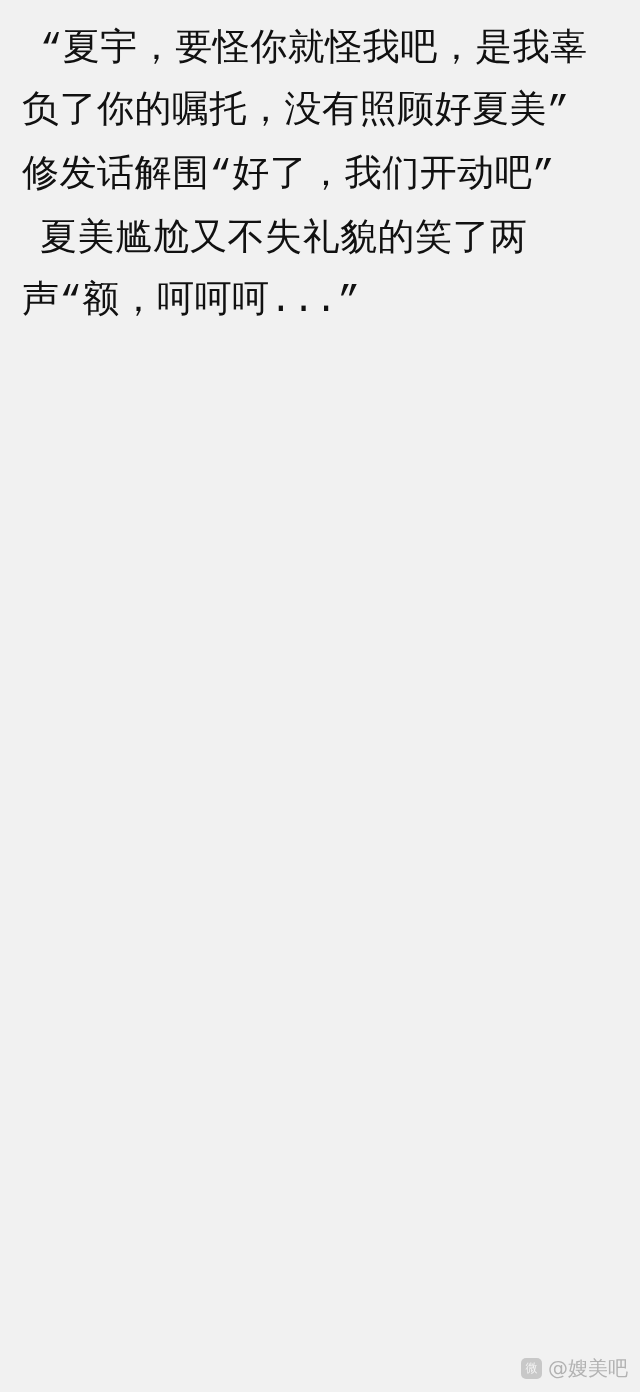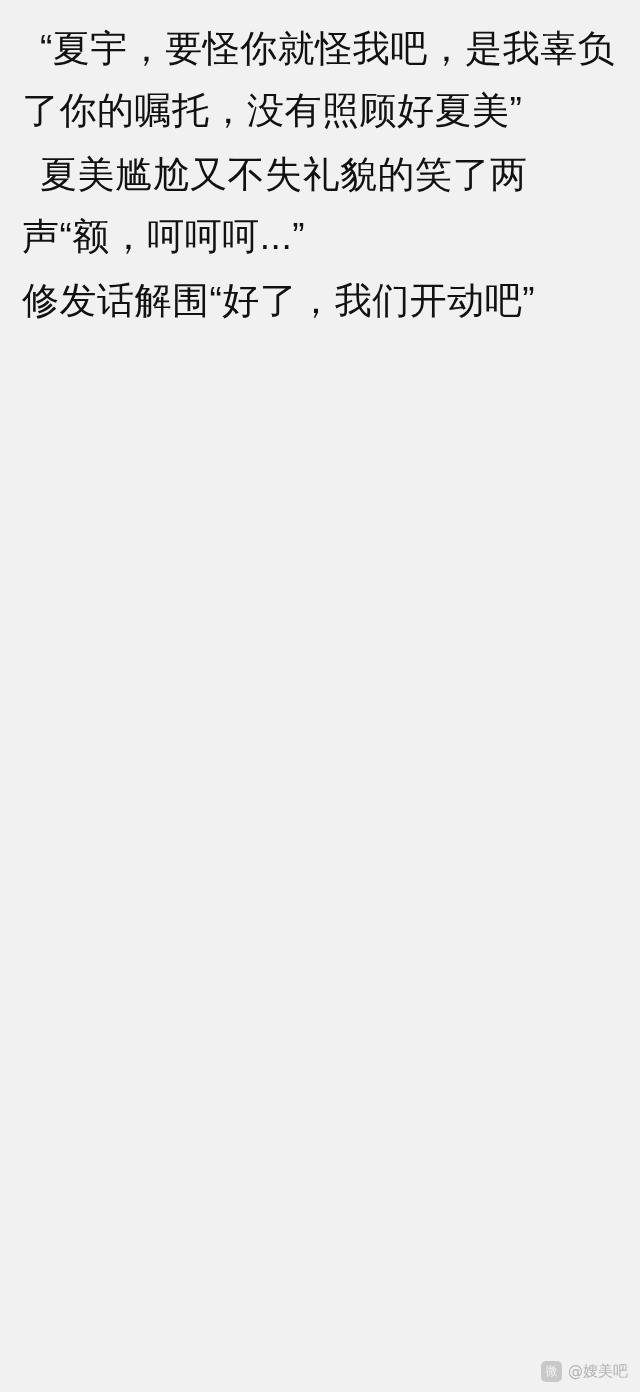--- a/index.html
+++ b/index.html
@@ -20,21 +20,21 @@
     background: #f1f1f1;
     box-sizing: border-box;
     padding: 18px 22px 10px 22px;
   }
   .text-body {
     color: #111111;
     font-size: 37px;
     line-height: 62px;
     letter-spacing: 0.5px;
     font-weight: 500;
-    font-family: Liberation Sans, sans-serif;
+    font-family: Liberation Mono, monospace;
   }
   .para {
     margin: 0 0 2px 0;
     text-indent: 0;
     white-space: pre-wrap;
     word-break: break-word;
   }
   .para.indent {
     text-indent: 18px;
   }
@@ -52,32 +52,32 @@
     height: 21px;
     border-radius: 5px;
     background: #b9b9b9;
     color: #f4f4f4;
     font-size: 12px;
     line-height: 21px;
     text-align: center;
     font-family: "DejaVu Sans", "Liberation Sans", sans-serif;
   }
   .wm-text {
-    font-size: 15px;
+    font-size: 20px;
     color: #9a9a9a;
     font-family: "DejaVu Sans", "Liberation Sans", sans-serif;
   }
 </style>
 </head>
 <body>
 
 <div class="page">
   <div class="text-body">
     <p class="para indent">“夏宇，要怪你就怪我吧，是我辜负了你的嘱托，没有照顾好夏美”</p>
+    <p class="para">修发话解围“好了，我们开动吧”</p>
     <p class="para indent">夏美尴尬又不失礼貌的笑了两声“额，呵呵呵...”</p>
-    <p class="para">修发话解围“好了，我们开动吧”</p>
   </div>
 
   <div class="watermark">
     <span class="wm-badge">微</span>
     <span class="wm-text">@嫂美吧</span>
   </div>
 </div>
 
 </body></html>

